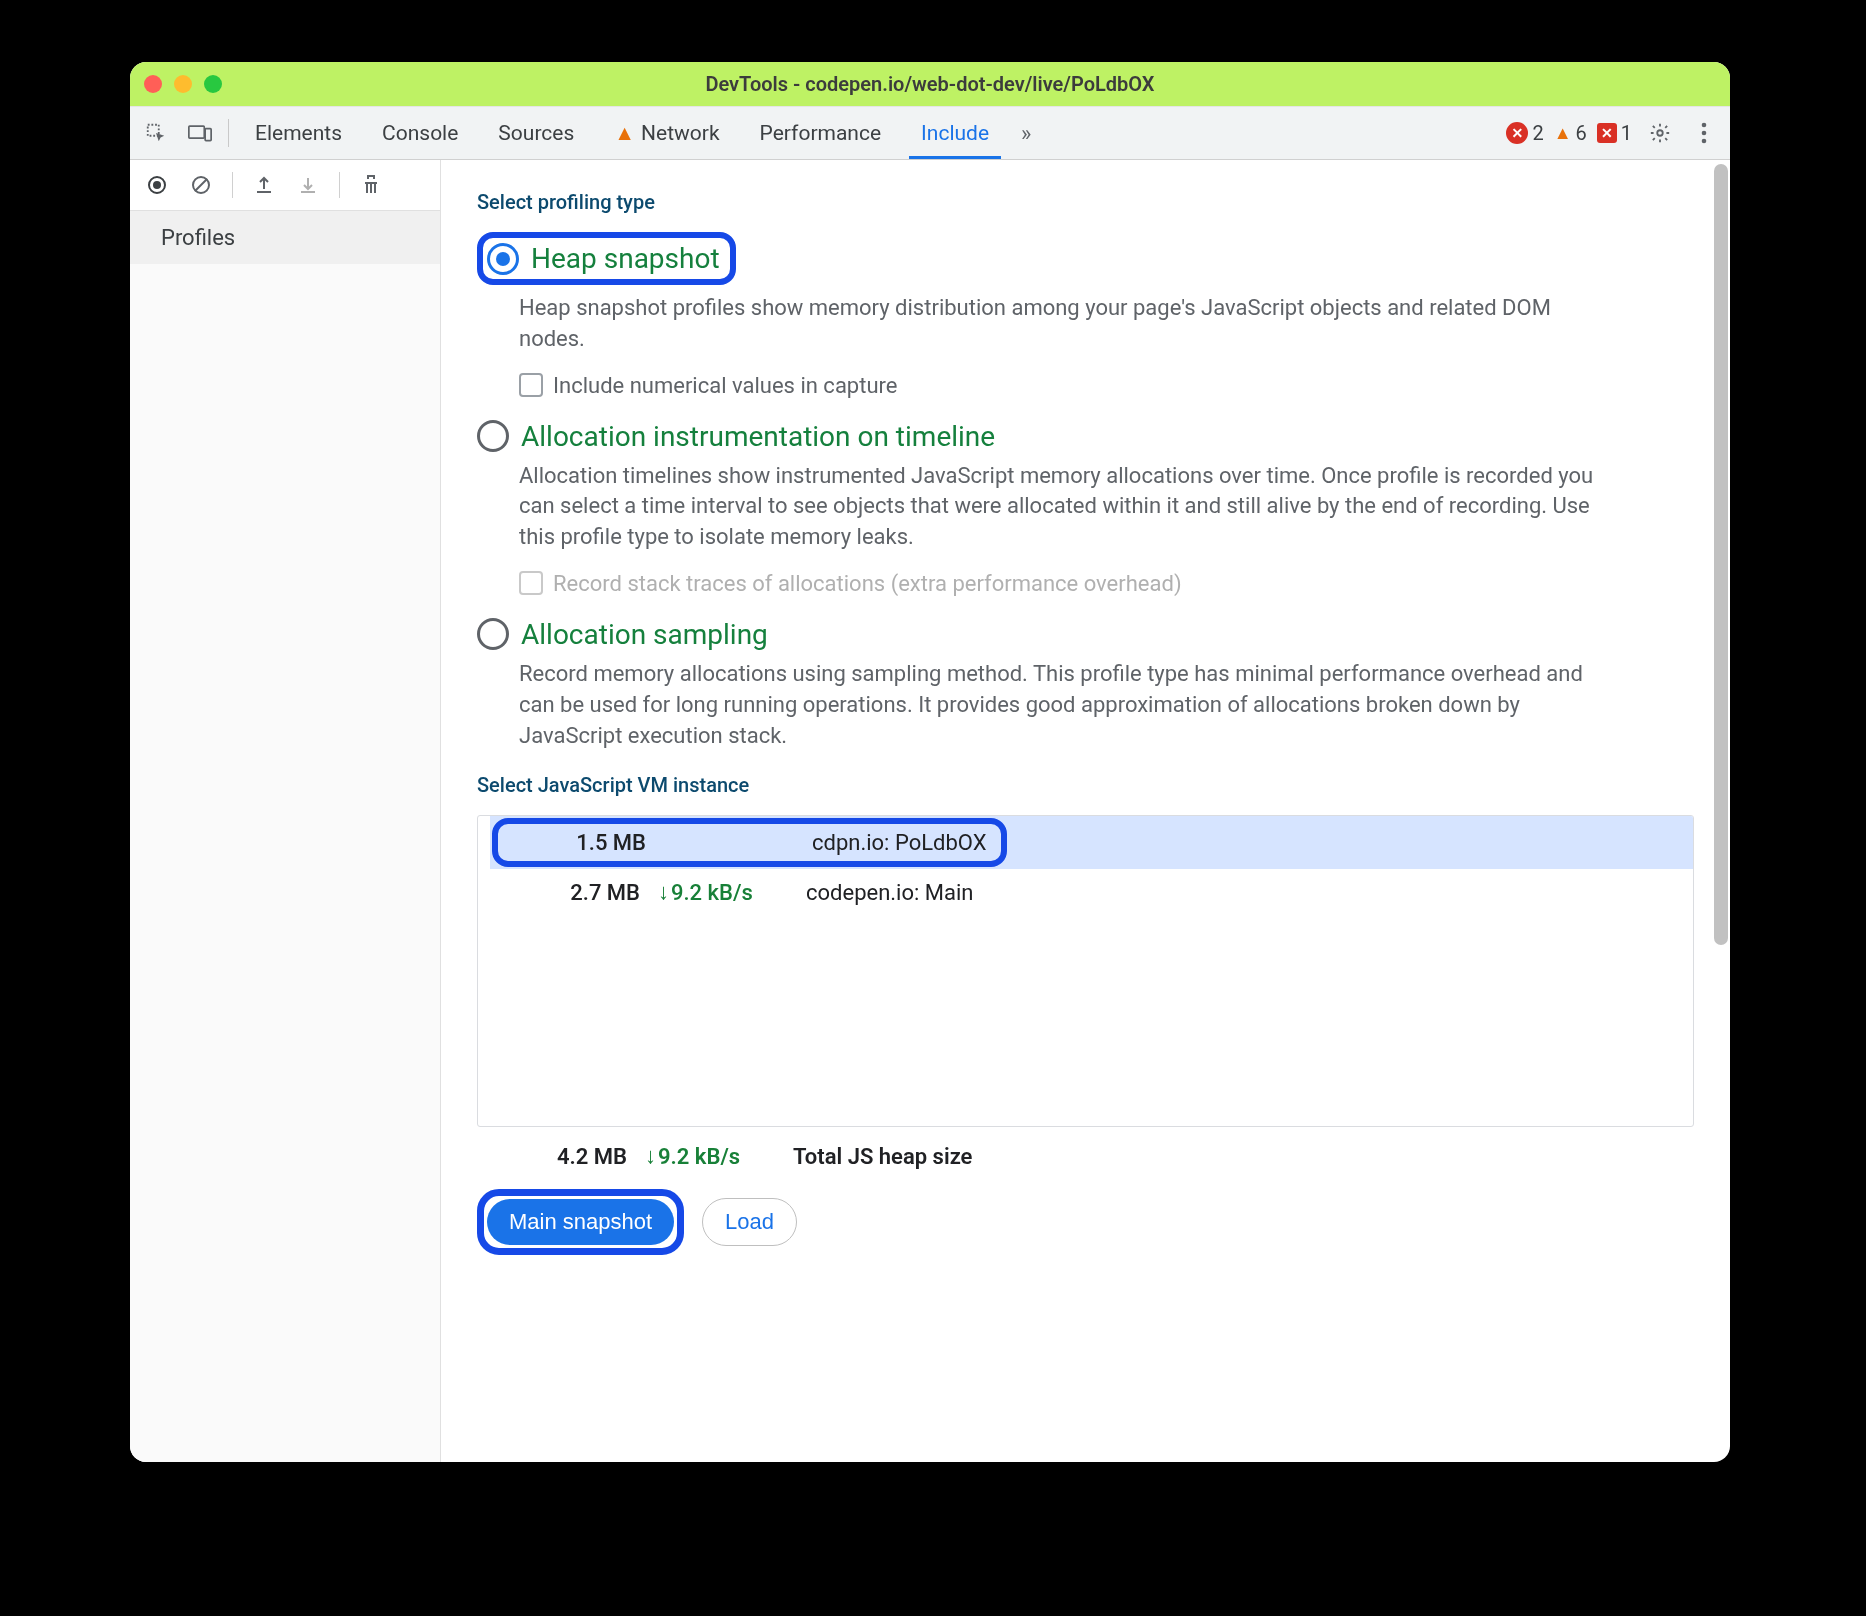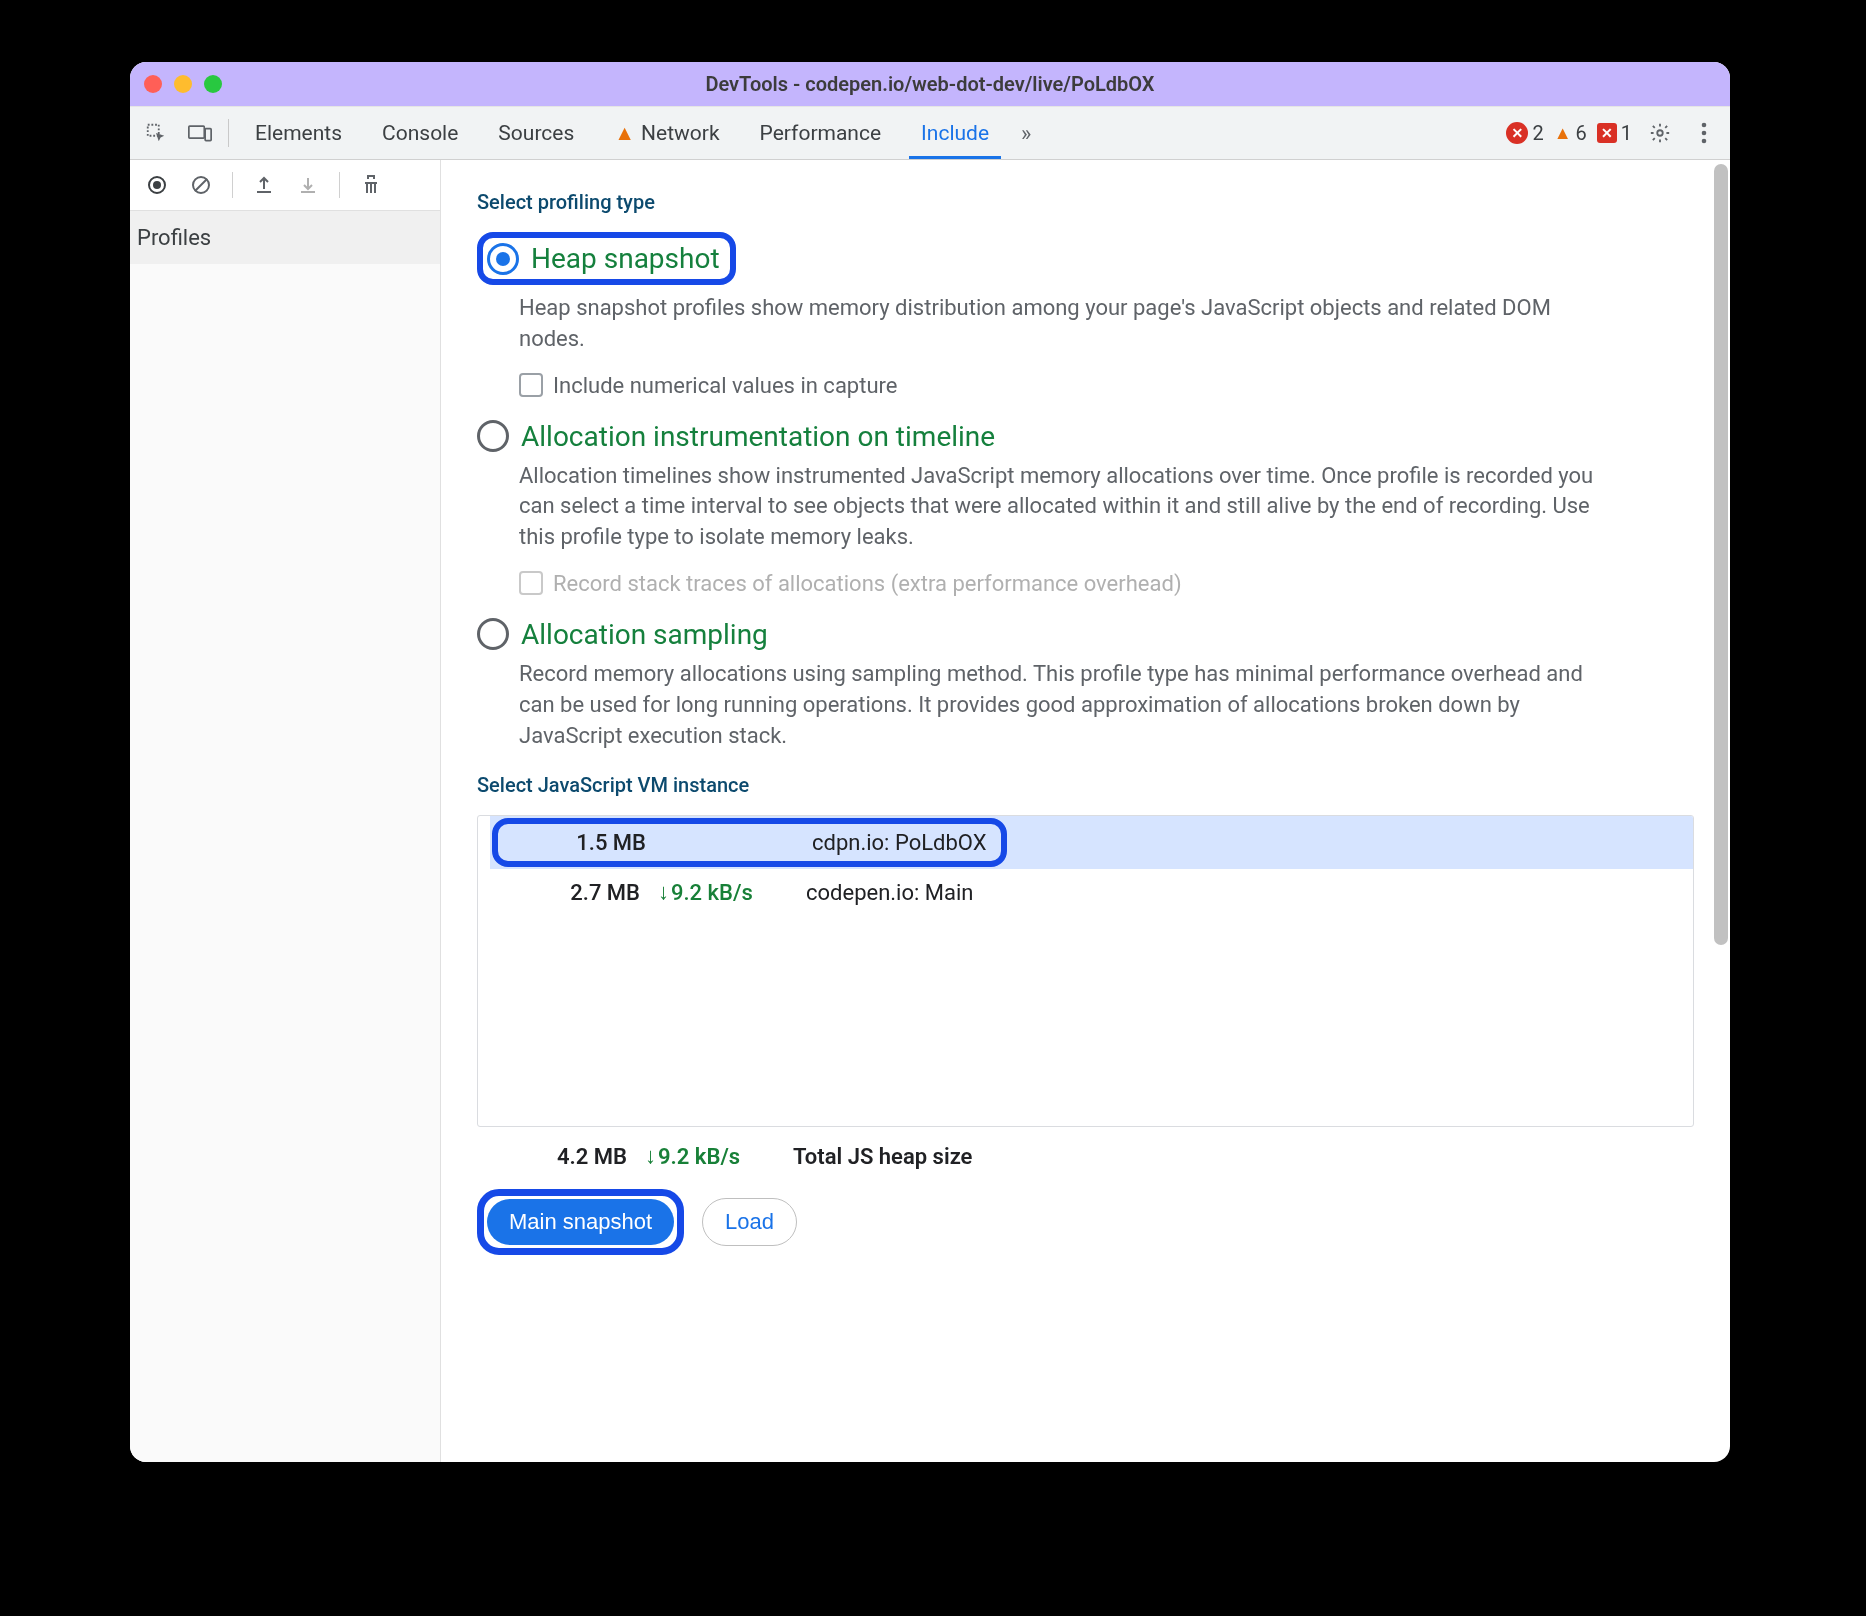--- a/index.html
+++ b/index.html
@@ -33,21 +33,21 @@
     background:var(--bg);
     border-radius:16px;
     box-shadow:0 12px 40px rgba(0,0,0,.45);
     overflow:hidden;
     display:flex;
     flex-direction:column;
   }
   
   .titlebar {
     height:44px;
-    background:#c4b5fd;
+    background:#bef264;
     display:flex;
     align-items:center;
     padding:0 14px;
     border-bottom:1px solid #e5e5e5;
     position:relative;
   }
   .traffic {
     display:flex; gap:12px;
   }
   .traffic span {
@@ -134,21 +134,21 @@
   
   .main {
     flex:1; display:flex; min-height:0;
   }
   .sidebar {
     width:310px;
     background:#fafafa;
     border-right:1px solid #e0e0e0;
   }
   .sidebar-item {
-    padding:14px 7px;
+    padding:14px 31px;
     font-size:22px;
     color:#3c4043;
     background:#f0f0f0;
   }
   .content {
     flex:1;
     position:relative;
     overflow:hidden;
   }
   .content-inner {

